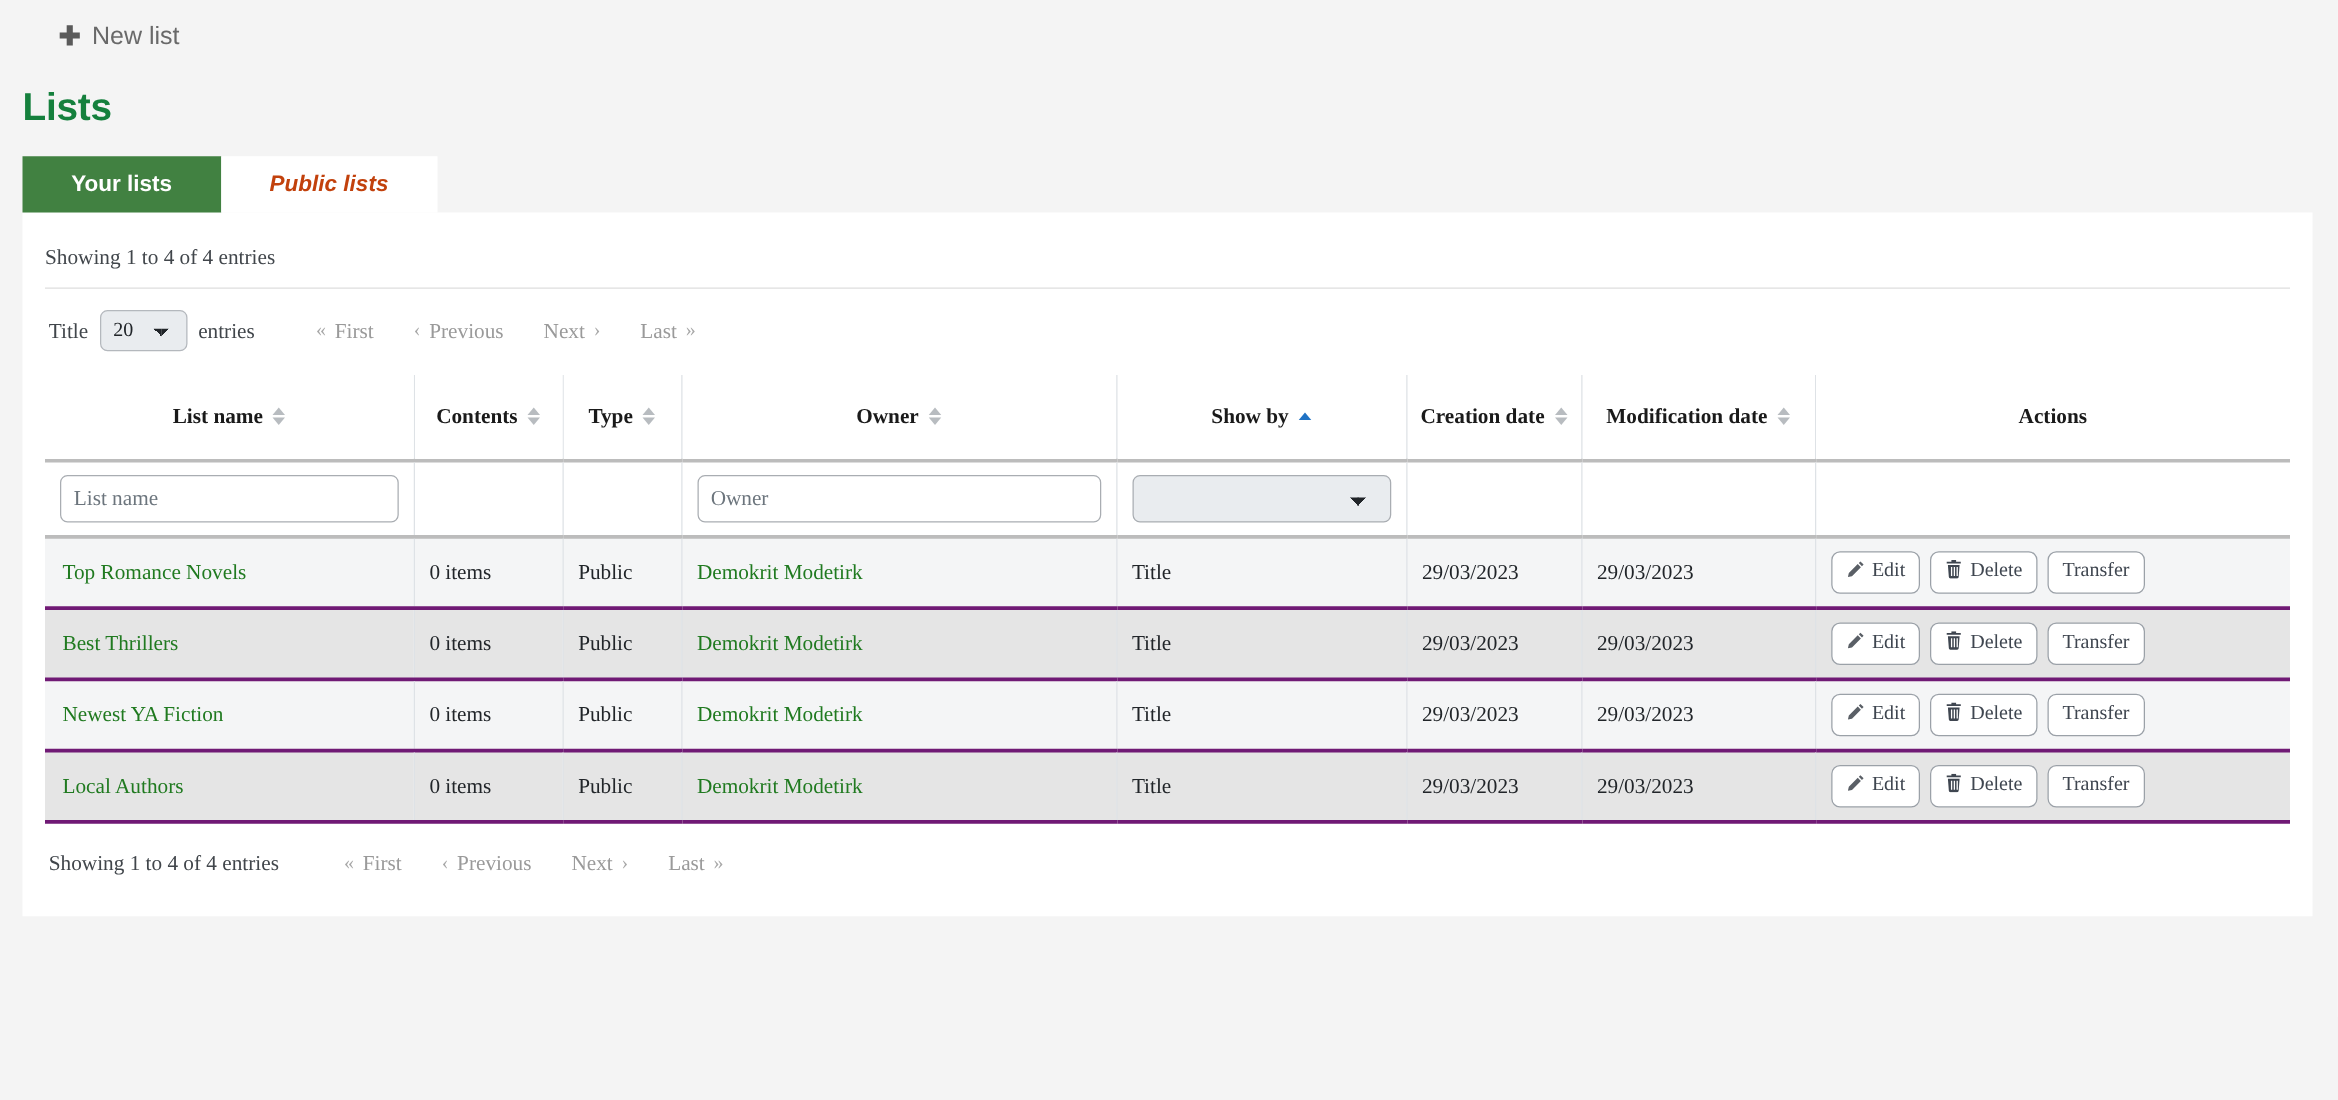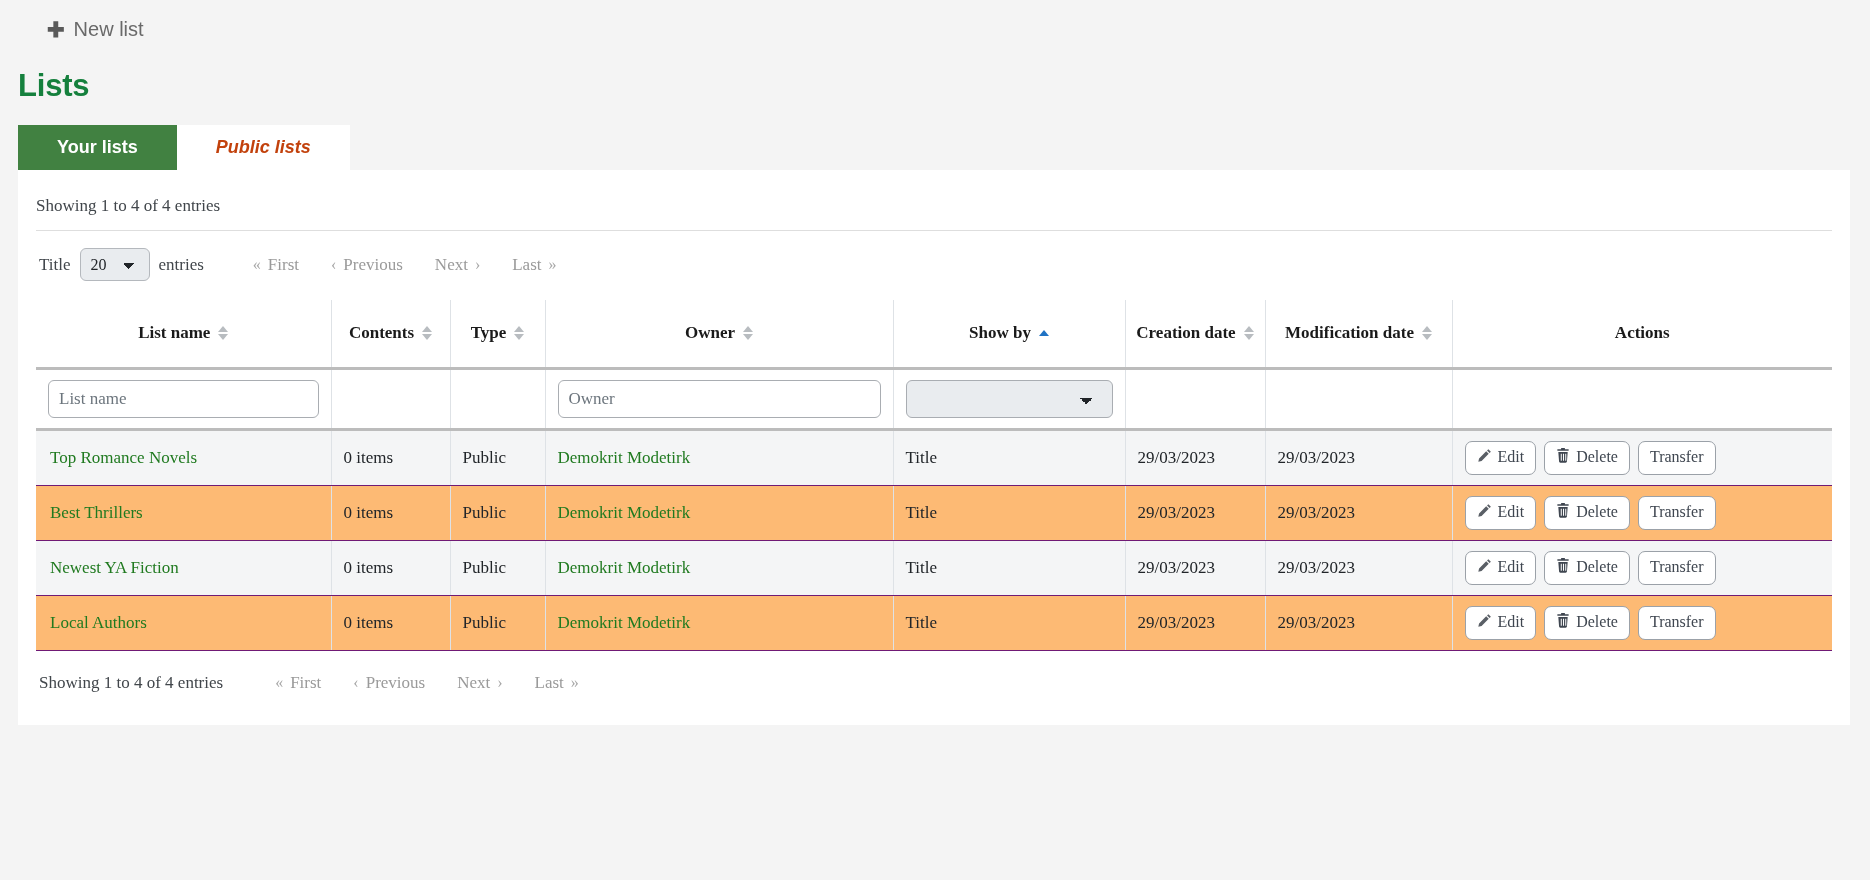--- a/index.html
+++ b/index.html
@@ -234,28 +234,28 @@
       calc(100% - 19px) 17px;
     background-size: 7px 7px, 7px 7px;
     background-repeat: no-repeat;
     cursor: pointer;
   }
 
   
   tbody.data td {
     padding: 14px 12px;
     border-left: 1px solid #dee2e6;
-    border-bottom: 1px solid #701a75;
+    border-bottom: 3px solid #701a75;
     color: #212529;
     vertical-align: middle;
     height: 53px;
   }
   tbody.data td:first-child { border-left: none; padding-left: 14px; }
   tbody.data tr.odd td { background: #f4f5f6; }
-  tbody.data tr.even td { background: #fdba74; }
+  tbody.data tr.even td { background: #e5e5e5; }
   tbody.data tr.odd:first-child td { border-top: 3px solid #bcbcbc; }
   a.link {
     color: #207a20;
     text-decoration: none;
     cursor: pointer;
   }
   .col-contents, .col-type, .col-sortby, .col-dates { color: #212529; }
   .cell-date { text-align: left; white-space: nowrap; }
 
   

